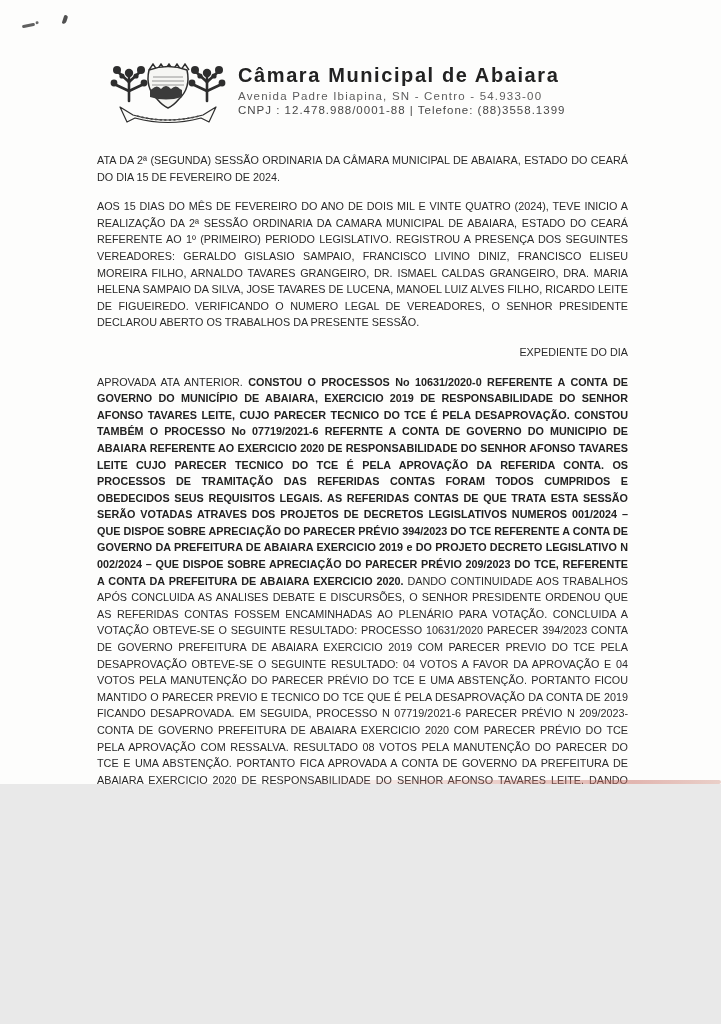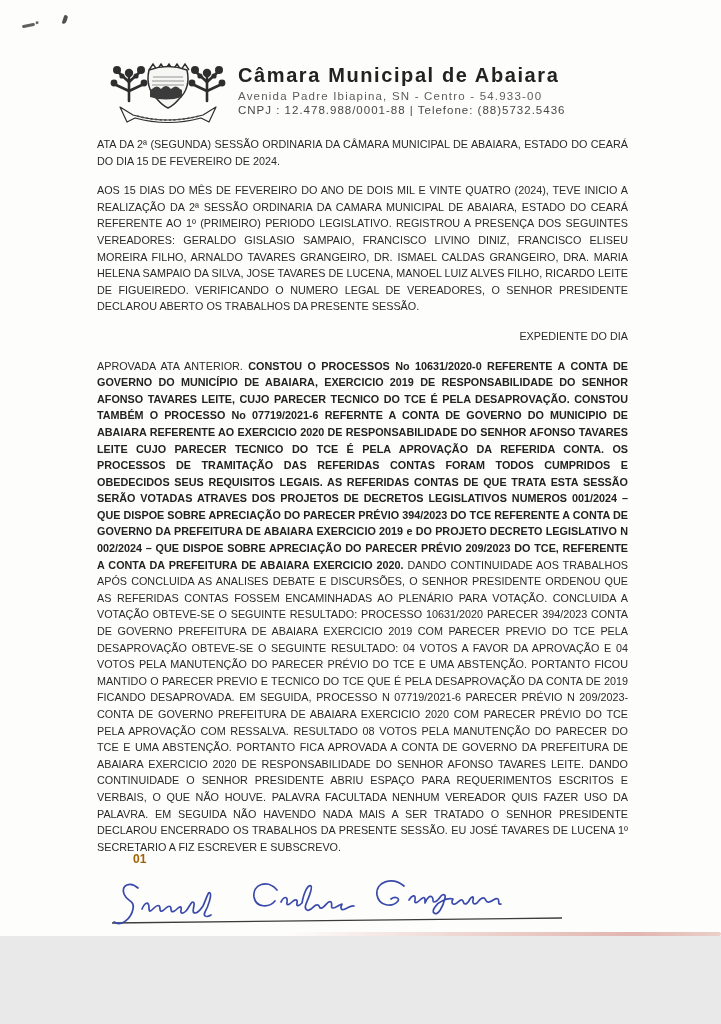--- a/index.html
+++ b/index.html
@@ -1,18 +1,18 @@
 <!DOCTYPE html>
 <html><head>
 <meta charset="utf-8">
 <style>
   html,body { margin:0; padding:0; background:#e9e9e9; }
   .page {
     position:relative;
-    width:721px; height:936px;
+    width:721px; height:784px;
     margin:0 auto;
     background:#fdfdfc;
     overflow:hidden;
     font-family:"Liberation Sans", sans-serif;
   }
 
   
   .scan-mark-1 {
     position:absolute; left:22px; top:24px;
     width:13px; height:3px; background:#3a3a3a;
@@ -42,21 +42,21 @@
     font-size:11.5px; color:#5d5d5d; letter-spacing:1.2px;
     margin-top:3px; white-space:nowrap;
   }
   .contact-line {
     font-size:11.5px; color:#474747; letter-spacing:1px;
     margin-top:2px; white-space:nowrap;
   }
 
   
   .content {
-    position:absolute; left:97px; top:136px; width:531px;
+    position:absolute; left:97px; top:152px; width:531px;
     color:#2a2a2a; font-size:10.8px; line-height:16.6px;
     text-align:justify; text-justify:inter-word;
   }
   .content p { margin:0 0 13px 0; }
   .content .seg-bold { font-weight:bold; color:#222; }
   .section-heading { text-align:right; }
 
   
   .sig-number {
     position:absolute; left:97px; top:852px;
@@ -125,21 +125,21 @@
       </g>
       <path d="M46,34 q5,-5 9,0 q5,-6 10,0 q5,-5 9,0 l2,1 l0,7 q-16,5 -32,0 l0,-7 z" fill="#3b3b3b"></path>
 
       <path d="M14,52 l13,8 q34,10 70,0 l13,-8 l-7,15 l-8,-4 q-33,9 -66,0 l-8,4 z" fill="#fbfbf8" stroke="#2e2e2e" stroke-width="1.2" stroke-linejoin="round"></path>
       <path d="M31,61 q30,8 62,0" stroke="#4a4a4a" stroke-width="1.6" stroke-dasharray="2.2,2.4" fill="none"></path>
     </svg>
 
     <div class="header-text">
       <div class="org-name">Câmara Municipal de Abaiara</div>
       <div class="addr-line">Avenida Padre Ibiapina, SN - Centro - 54.933-00</div>
-      <div class="contact-line">CNPJ : 12.478.988/0001-88  | Telefone: (88)5732.5436</div>
+      <div class="contact-line">CNPJ : 12.478.988/0001-88  | Telefone: (88)3558.1399</div>
     </div>
   </div>
 
   <div class="content">
     <p>ATA DA 2ª  (SEGUNDA) SESSÃO ORDINARIA DA CÂMARA MUNICIPAL DE ABAIARA, ESTADO DO CEARÁ DO DIA 15 DE FEVEREIRO DE 2024.</p>
     <p>AOS 15 DIAS DO MÊS DE FEVEREIRO DO ANO DE DOIS MIL E VINTE QUATRO (2024), TEVE INICIO A REALIZAÇÃO DA 2ª SESSÃO ORDINARIA DA CAMARA MUNICIPAL DE ABAIARA, ESTADO DO CEARÁ REFERENTE AO 1º (PRIMEIRO) PERIODO LEGISLATIVO. REGISTROU A PRESENÇA DOS SEGUINTES VEREADORES: GERALDO GISLASIO SAMPAIO, FRANCISCO LIVINO DINIZ, FRANCISCO ELISEU MOREIRA FILHO, ARNALDO TAVARES GRANGEIRO, DR. ISMAEL CALDAS GRANGEIRO, DRA. MARIA HELENA SAMPAIO DA SILVA, JOSE TAVARES DE LUCENA, MANOEL LUIZ ALVES FILHO, RICARDO LEITE DE FIGUEIREDO.  VERIFICANDO O NUMERO LEGAL DE VEREADORES, O SENHOR PRESIDENTE DECLAROU ABERTO OS TRABALHOS DA PRESENTE SESSÃO.</p>
     <p class="section-heading">EXPEDIENTE DO DIA</p>
     <p><span>APROVADA ATA ANTERIOR. </span><span class="seg-bold">CONSTOU O PROCESSOS No 10631/2020-0 REFERENTE A CONTA DE GOVERNO DO MUNICÍPIO DE ABAIARA, EXERCICIO 2019 DE RESPONSABILIDADE DO SENHOR AFONSO TAVARES LEITE, CUJO PARECER TECNICO DO TCE É PELA DESAPROVAÇÃO. CONSTOU TAMBÉM O PROCESSO No 07719/2021-6 REFERNTE A CONTA DE GOVERNO DO MUNICIPIO DE ABAIARA REFERENTE AO EXERCICIO 2020 DE RESPONSABILIDADE DO SENHOR AFONSO TAVARES LEITE CUJO PARECER TECNICO DO TCE É PELA APROVAÇÃO DA REFERIDA CONTA. OS PROCESSOS DE TRAMITAÇÃO DAS REFERIDAS CONTAS FORAM TODOS CUMPRIDOS E OBEDECIDOS SEUS REQUISITOS LEGAIS. AS REFERIDAS CONTAS DE QUE TRATA ESTA SESSÃO SERÃO VOTADAS ATRAVES DOS PROJETOS DE DECRETOS LEGISLATIVOS NUMEROS 001/2024 – QUE DISPOE SOBRE APRECIAÇÃO DO PARECER PRÉVIO 394/2023 DO TCE REFERENTE A CONTA DE GOVERNO DA PREFEITURA DE ABAIARA EXERCICIO 2019  e DO PROJETO DECRETO LEGISLATIVO N 002/2024 – QUE DISPOE SOBRE APRECIAÇÃO DO PARECER PRÉVIO 209/2023 DO TCE, REFERENTE A CONTA DA PREFEITURA DE ABAIARA EXERCICIO 2020. </span><span>DANDO CONTINUIDADE AOS TRABALHOS APÓS CONCLUIDA AS ANALISES DEBATE E DISCURSÕES, O SENHOR PRESIDENTE ORDENOU QUE AS REFERIDAS CONTAS FOSSEM ENCAMINHADAS AO PLENÁRIO PARA VOTAÇÃO. CONCLUIDA A VOTAÇÃO OBTEVE-SE O SEGUINTE RESULTADO:  PROCESSO 10631/2020 PARECER 394/2023 CONTA DE GOVERNO PREFEITURA DE ABAIARA EXERCICIO 2019 COM PARECER PREVIO DO TCE PELA DESAPROVAÇÃO OBTEVE-SE O SEGUINTE RESULTADO: 04 VOTOS A FAVOR DA APROVAÇÃO E 04 VOTOS PELA MANUTENÇÃO DO PARECER PRÉVIO DO TCE E UMA ABSTENÇÃO. PORTANTO FICOU MANTIDO O PARECER PREVIO E TECNICO DO TCE QUE É PELA DESAPROVAÇÃO DA CONTA DE 2019 FICANDO DESAPROVADA. EM SEGUIDA, PROCESSO N 07719/2021-6 PARECER PRÉVIO N 209/2023-CONTA DE GOVERNO PREFEITURA DE ABAIARA EXERCICIO 2020 COM PARECER PRÉVIO DO TCE PELA APROVAÇÃO COM RESSALVA. RESULTADO 08 VOTOS PELA MANUTENÇÃO DO PARECER DO TCE E UMA ABSTENÇÃO. PORTANTO FICA APROVADA A CONTA DE GOVERNO DA PREFEITURA DE ABAIARA EXERCICIO 2020 DE RESPONSABILIDADE DO SENHOR AFONSO TAVARES LEITE. DANDO CONTINUIDADE O SENHOR PRESIDENTE ABRIU ESPAÇO PARA REQUERIMENTOS ESCRITOS E VERBAIS, O QUE NÃO HOUVE. PALAVRA FACULTADA NENHUM VEREADOR QUIS FAZER USO DA PALAVRA. EM SEGUIDA NÃO HAVENDO NADA MAIS A SER TRATADO O SENHOR PRESIDENTE DECLAROU ENCERRADO OS TRABALHOS DA PRESENTE SESSÃO. EU JOSÉ TAVARES DE LUCENA 1º SECRETARIO A FIZ ESCREVER E SUBSCREVO.</span></p>
   </div>
 

